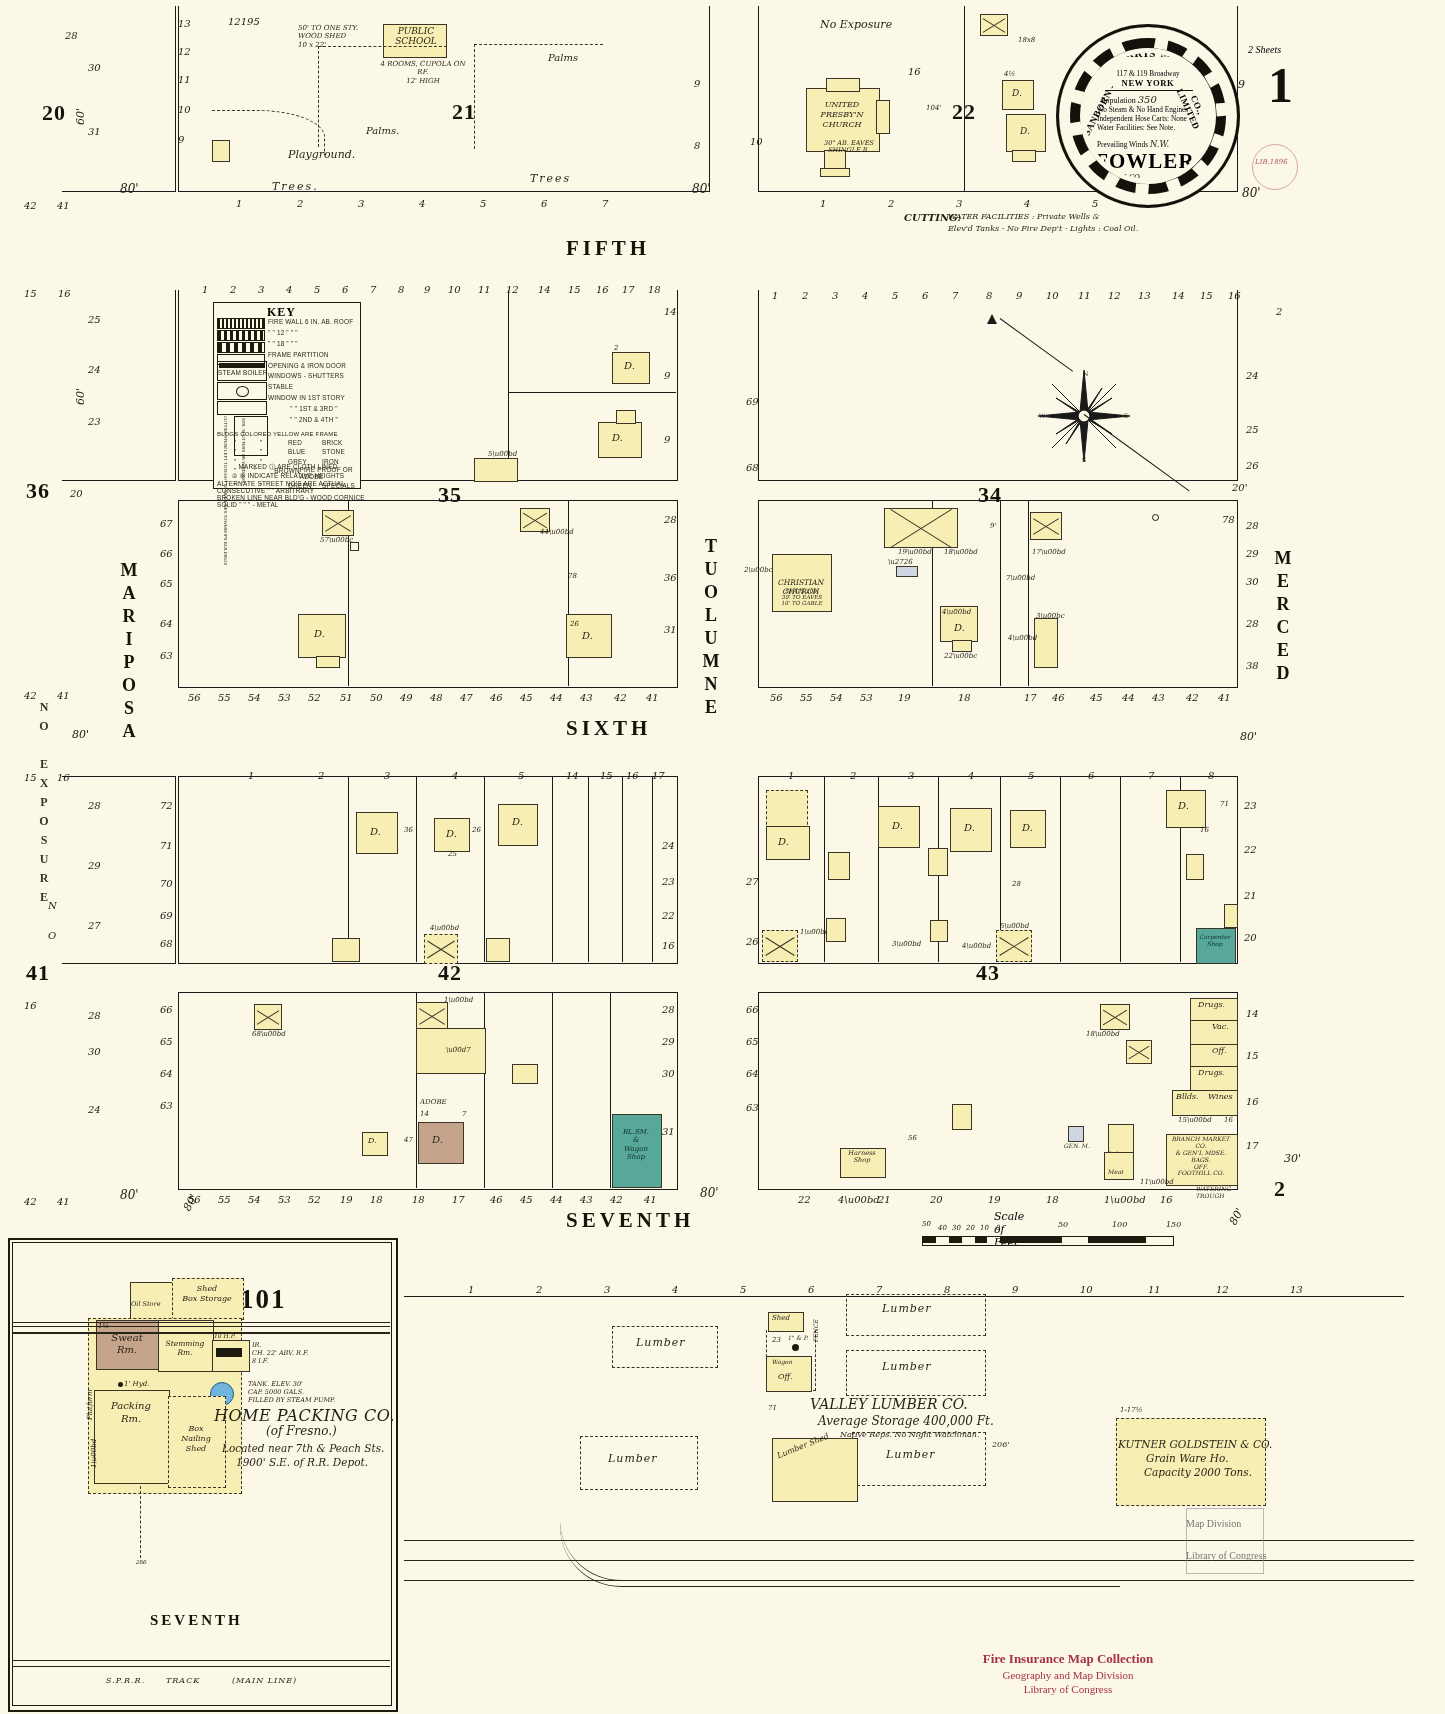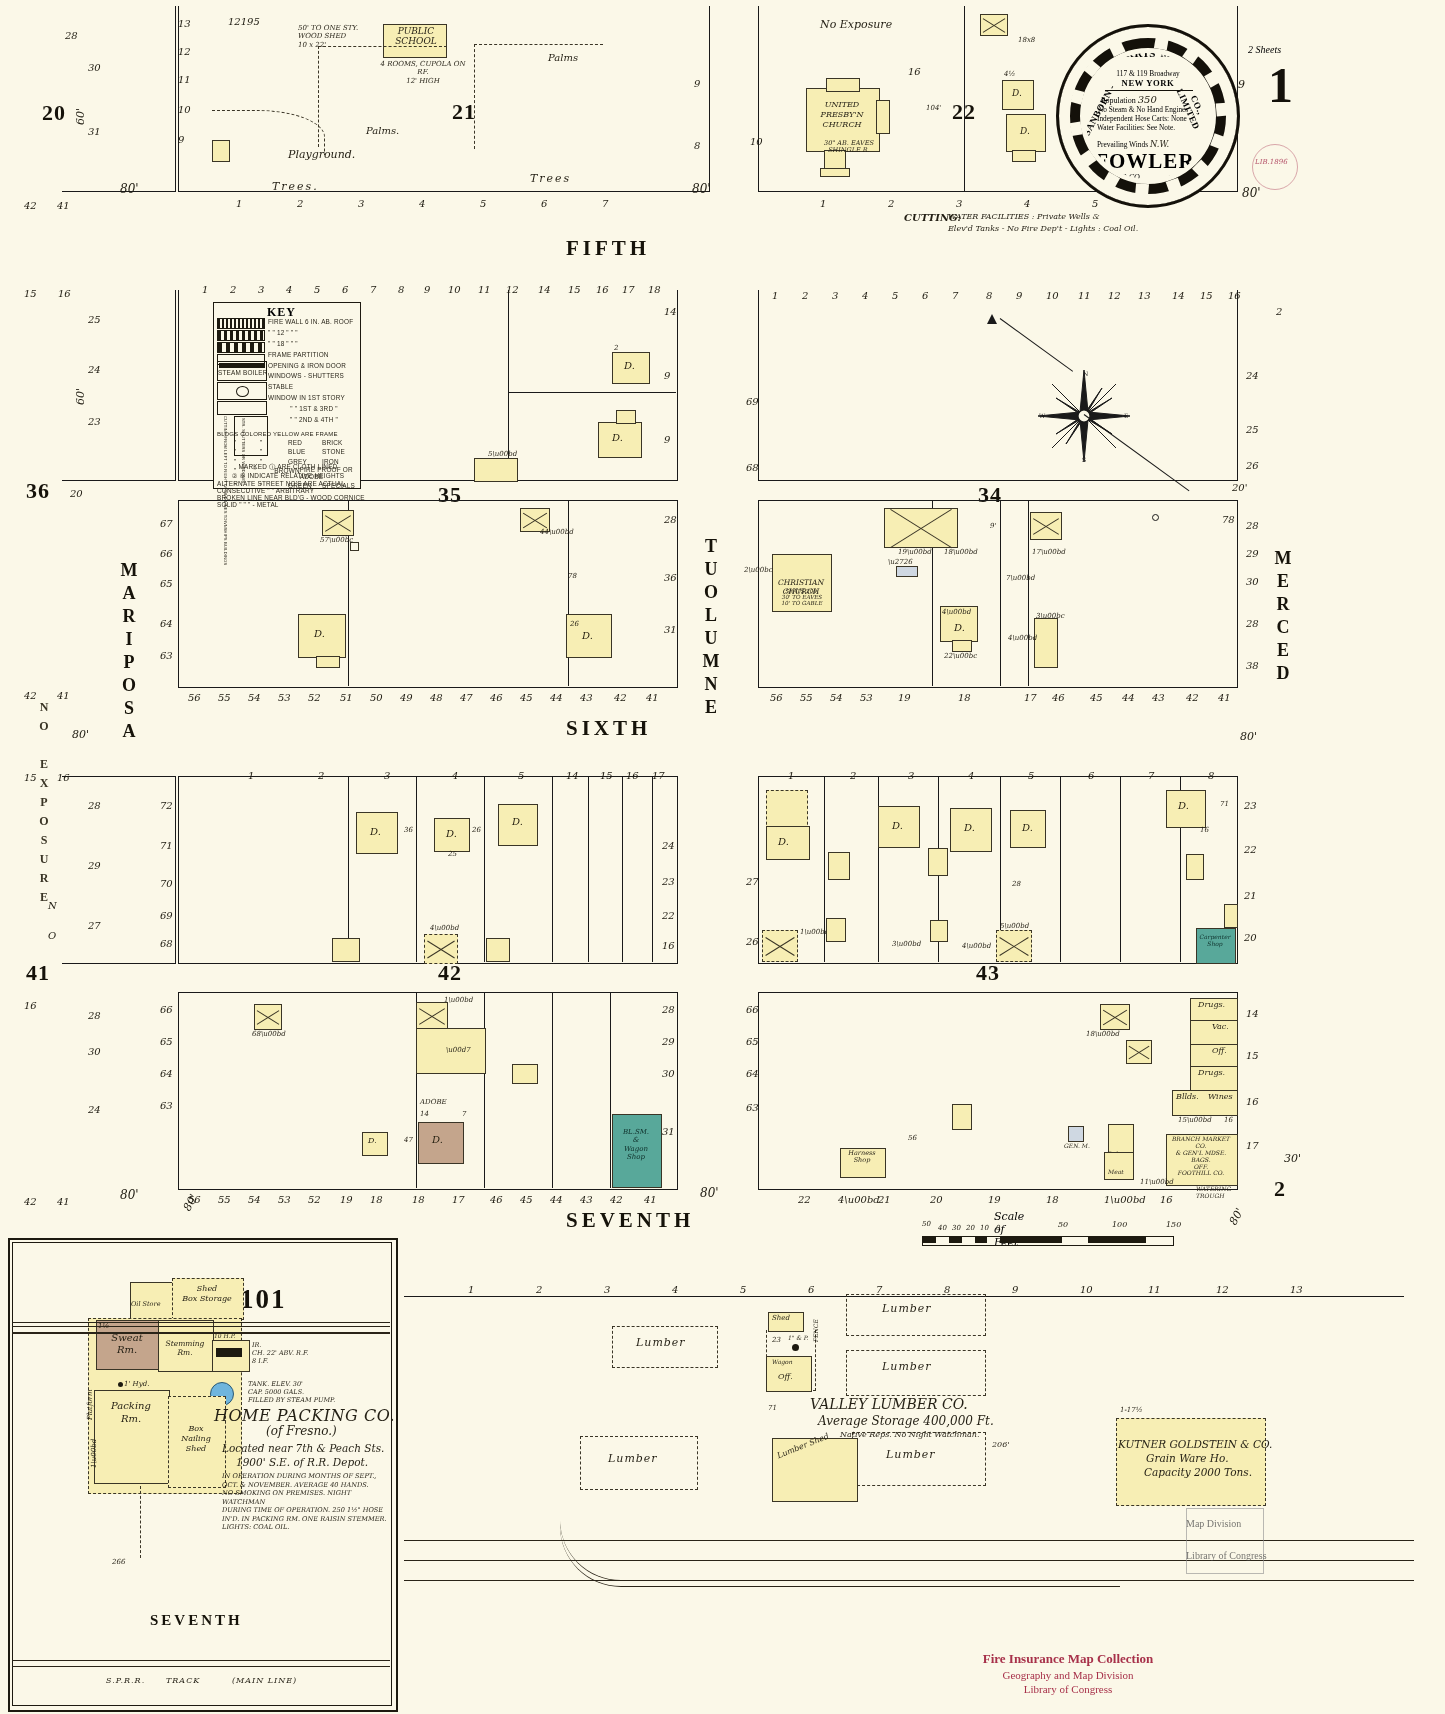--- a/index.html
+++ b/index.html
@@ -797,28 +797,22 @@
   <div class="abs hand tiny" data-bind="block_101.box_nailing_shed" style="left:170px;top:1424px;width:52px;text-align:center;line-height:1.25;font-size:8px;">Box
 Nailing
 Shed</div>
   <div class="abs hand tiny" data-bind="block_101.platform" style="left:86px;top:1420px;font-size:7px;transform:rotate(-90deg);transform-origin:left top;">Platform</div>
   <div class="abs hand tiny" style="left:90px;top:1468px;font-size:7px;transform:rotate(-90deg);transform-origin:left top;">1\u00bd</div>
 
   <div class="abs hand" data-bind="block_101.company" style="left:214px;top:1406px;font-size:16px;letter-spacing:.5px;">HOME PACKING CO.</div>
   <div class="abs hand" data-bind="block_101.company_sub" style="left:266px;top:1424px;font-size:12px;">(of Fresno.)</div>
   <div class="abs hand" data-bind="block_101.located_1" style="left:222px;top:1442px;font-size:10.5px;">Located near 7th &amp; Peach Sts.</div>
   <div class="abs hand" data-bind="block_101.located_2" style="left:236px;top:1456px;font-size:10.5px;">1900' S.E. of R.R. Depot.</div>
-  <div class="abs hand tiny" data-bind="block_101.notes" style="left:222px;top:1472px;width:172px;line-height:1.3;font-size:6.6px;">IN OPERATION DURING MONTHS OF SEPT.,
-OCT. &amp; NOVEMBER.  AVERAGE 40 HANDS.
-NO SMOKING ON PREMISES. NIGHT WATCHMAN
-DURING TIME OF OPERATION.  250 1½" HOSE
-IN'D. IN PACKING RM.  ONE RAISIN STEMMER.
-LIGHTS: COAL OIL.</div>
-
-  <div class="abs hand tiny" data-bind="block_101.dim_266" style="left:112px;top:1558px;">266</div>
+
+  <div class="abs hand tiny" data-bind="block_101.dim_266" style="left:136px;top:1558px;font-family:Liberation Serif, serif;">266</div>
   <div class="vline" style="left:140px;top:1486px;height:72px;border-left:1.4px dashed #3a3526;"></div>
   <div class="abs streetname" data-bind="block_101.street" style="left:150px;top:1612px;font-size:15px;letter-spacing:3px;">SEVENTH</div>
 
   <div class="railline" style="left:12px;top:1322px;width:378px;"></div>
   <div class="railline" style="left:12px;top:1326px;width:378px;"></div>
   <div class="railline" style="left:12px;top:1332px;width:378px;border-top:2.4px solid #2a2418;"></div>
   <div class="railline" style="left:12px;top:1660px;width:378px;"></div>
   <div class="railline" style="left:12px;top:1666px;width:378px;"></div>
   <div class="abs hand tiny" data-bind="block_101.rr" style="left:106px;top:1676px;font-size:8px;letter-spacing:1px;">S.P.R.R.</div>
   <div class="abs hand tiny" data-bind="block_101.rr_track" style="left:166px;top:1676px;font-size:8px;letter-spacing:1px;">TRACK</div>

